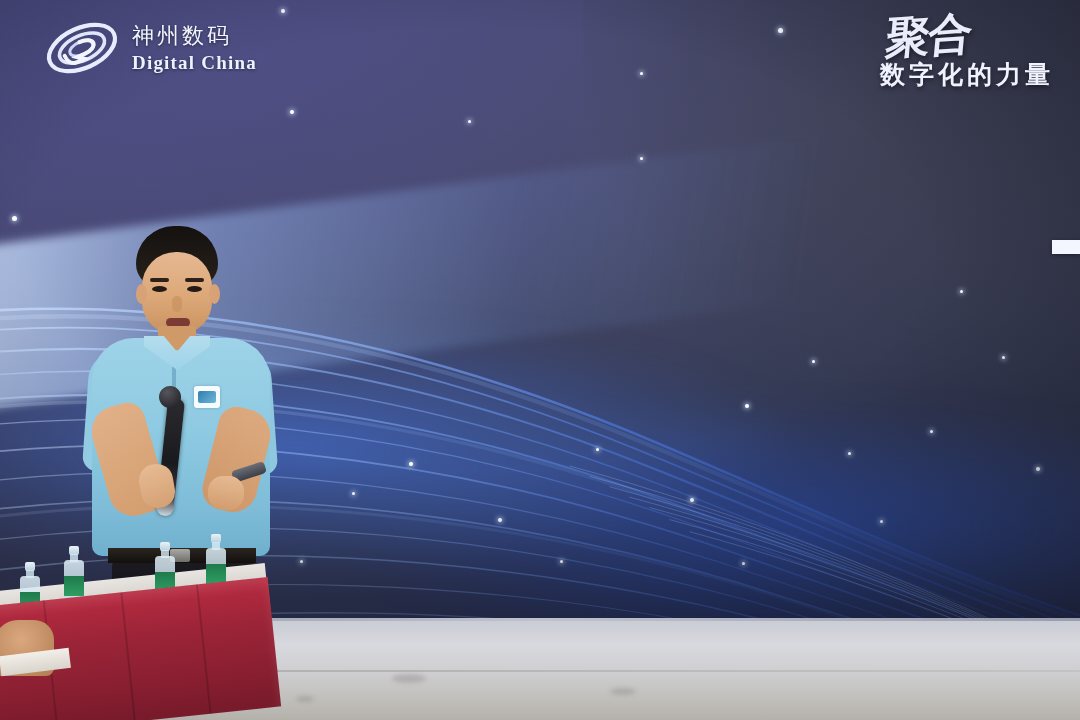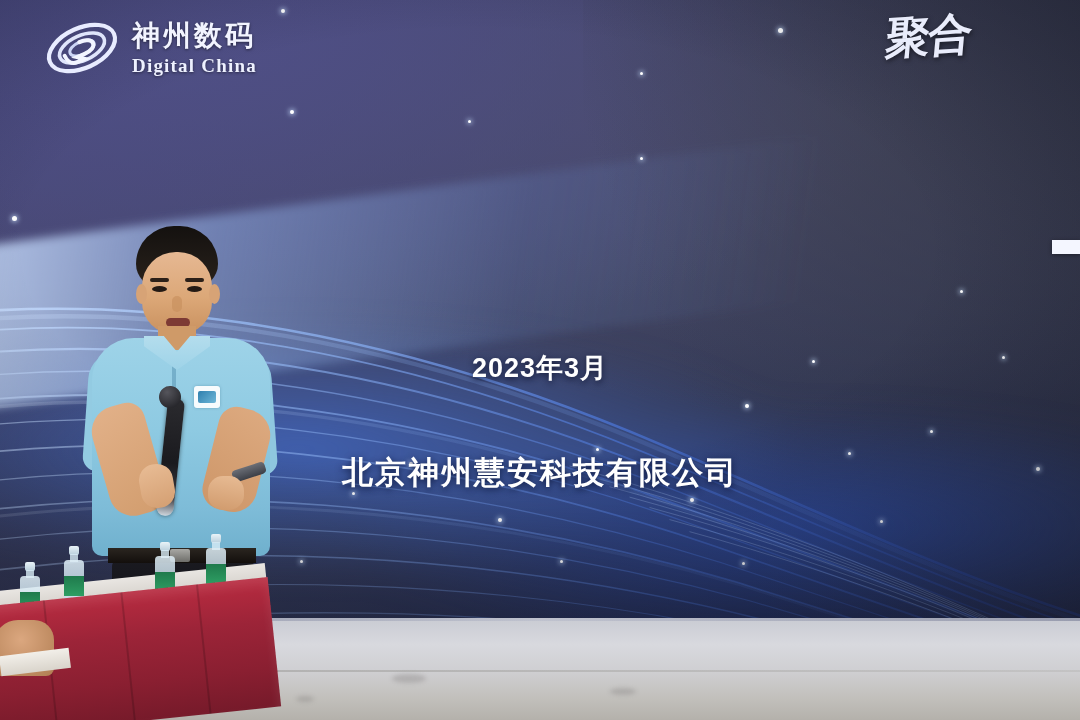--- a/index.html
+++ b/index.html
@@ -47,21 +47,21 @@
 
   
   .particles{position:absolute;inset:0;pointer-events:none;}
   .p{position:absolute;border-radius:50%;background:#fff;box-shadow:0 0 5px 1px rgba(200,225,255,.8);}
 
   
   .brand-left{position:absolute;left:44px;top:16px;display:flex;align-items:center;gap:12px;}
   .dc-mark{width:76px;height:64px;flex:none;}
   .dc-text{display:flex;flex-direction:column;line-height:1;}
   .dc-cn{
-    font-size:28px;font-weight:bold;color:#f2f4ff;letter-spacing:3px;
+    font-size:22px;font-weight:normal;color:#f2f4ff;letter-spacing:3px;
     text-shadow:0 1px 3px rgba(0,0,0,.5);
   }
   .dc-en{
     font-size:19px;font-weight:bold;color:#eef1ff;letter-spacing:1.2px;margin-top:6px;
     font-family:"Liberation Serif","DejaVu Serif",serif;
     text-shadow:0 1px 3px rgba(0,0,0,.5);
   }
 
   
   .brand-right{position:absolute;right:26px;top:18px;text-align:right;}
@@ -359,24 +359,23 @@
         </svg>
       </div>
       <div class="dc-text">
         <span class="dc-cn">神州数码</span>
         <span class="dc-en">Digital China</span>
       </div>
     </div>
 
     <div class="brand-right">
       <div class="calli">聚合</div>
-    </div>
-
-    <div class="slide-date">2023年3月</div>
-    <div class="slide-company">北京神州慧安科技有限公司</div>
+      <div class="calli-sub">数字化的力量</div>
+    </div>
+
 
     <div class="edge-bar"></div>
   </div>
 
   <div class="floor">
     <div class="floor-seam"></div>
     <div class="floor-line"></div>
     <div class="floor-scuff" style="left:392px;top:56px;width:34px;height:9px;"></div>
     <div class="floor-scuff" style="left:610px;top:70px;width:26px;height:7px;"></div>
     <div class="floor-scuff" style="left:296px;top:78px;width:18px;height:6px;"></div>

